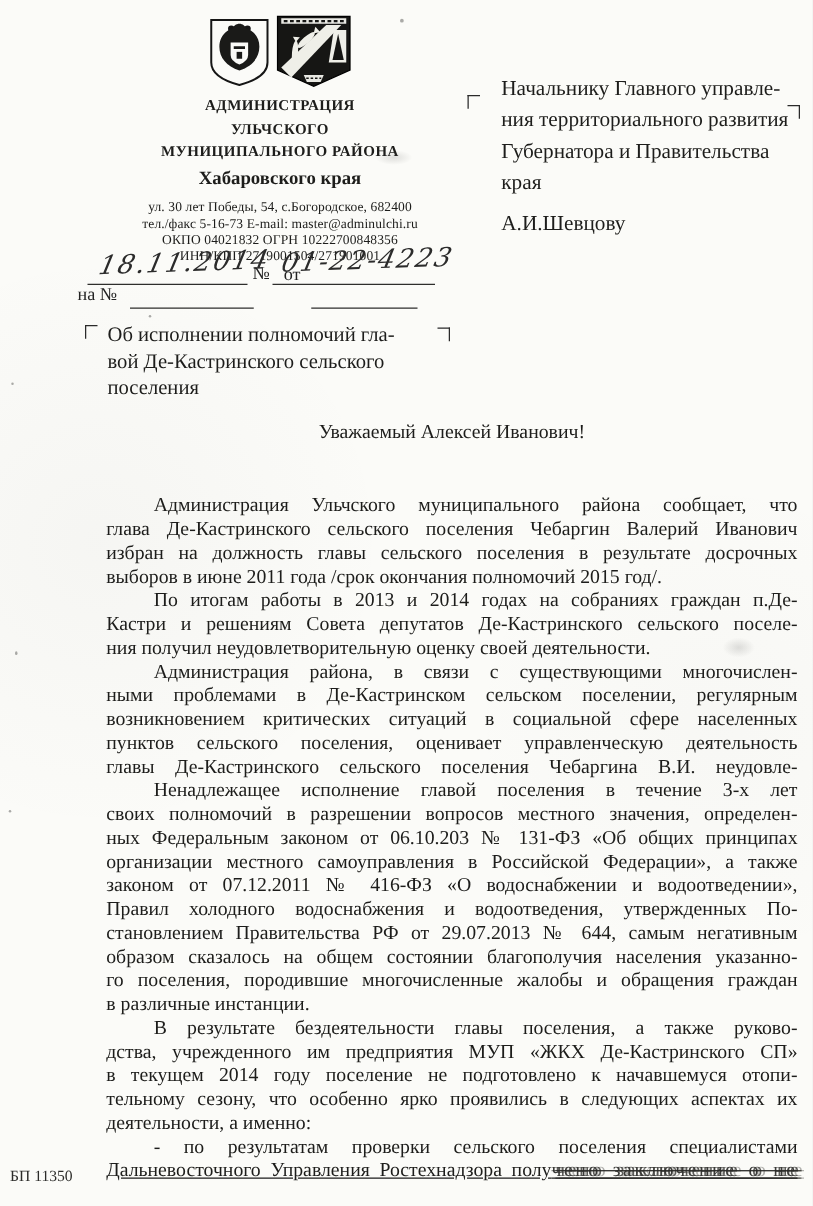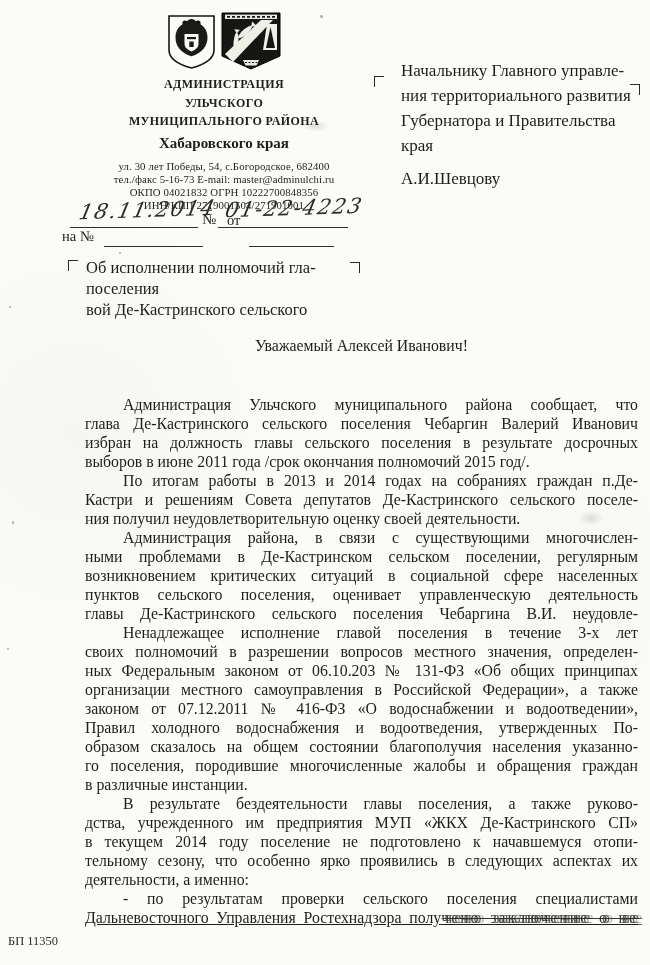--- a/index.html
+++ b/index.html
@@ -151,22 +151,22 @@
   <div class="ref-line" style="left:218px; top:226px; width:130px;"></div>
   <div class="ref-label" style="left:62px; top:228px;">на №</div>
   <div class="ref-line" style="left:104px; top:245px; width:99px;"></div>
   <div class="ref-label" style="left:227px; top:212px;">от</div>
   <div class="ref-line" style="left:249px; top:245px; width:85px;"></div>
 
   <div class="corner tl" style="left:68px; top:260px;"></div>
   <div class="corner tr" style="left:350px; top:262px;"></div>
   <div class="subject">
       <div class="line">Об исполнении полномочий гла-</div>
+      <div class="line">вой Де-Кастринского сельского</div>
       <div class="line last">поселения</div>
-      <div class="line">вой Де-Кастринского сельского</div>
     </div>
 
   <div class="body-block justify">
     <div class="salutation">Уважаемый Алексей Иванович!</div>
     <div class="para">
         <div class="line first">Администрация Ульчского муниципального района сообщает, что</div>
         <div class="line">глава Де-Кастринского сельского поселения Чебаргин Валерий Иванович</div>
         <div class="line">избран на должность главы сельского поселения в результате досрочных</div>
         <div class="line last">выборов в июне 2011 года /срок окончания полномочий 2015 год/.</div>
       </div>
@@ -182,20 +182,21 @@
         <div class="line">пунктов сельского поселения, оценивает управленческую деятельность</div>
         <div class="line">главы Де-Кастринского сельского поселения Чебаргина В.И. неудовле-</div>
       </div>
     <div class="para">
         <div class="line first">Ненадлежащее исполнение главой поселения в течение 3-х лет</div>
         <div class="line">своих полномочий в разрешении вопросов местного значения, определен-</div>
         <div class="line">ных Федеральным законом от 06.10.203 № 131-ФЗ «Об общих принципах</div>
         <div class="line">организации местного самоуправления в Российской Федерации», а также</div>
         <div class="line">законом от 07.12.2011 № 416-ФЗ «О водоснабжении и водоотведении»,</div>
         <div class="line">Правил  холодного водоснабжения и водоотведения, утвержденных По-</div>
+        <div class="line">становлением Правительства РФ от 29.07.2013 № 644, самым негативным</div>
         <div class="line">образом сказалось на общем состоянии благополучия населения указанно-</div>
         <div class="line">го поселения, породившие многочисленные жалобы и обращения граждан</div>
         <div class="line last">в различные инстанции.</div>
       </div>
     <div class="para">
         <div class="line first">В результате бездеятельности главы поселения, а также руково-</div>
         <div class="line">дства, учрежденного им предприятия МУП «ЖКХ Де-Кастринского СП»</div>
         <div class="line">в текущем 2014 году  поселение не подготовлено к начавшемуся отопи-</div>
         <div class="line">тельному сезону, что особенно ярко проявились в следующих аспектах их</div>
         <div class="line last">деятельности, а именно:</div>

